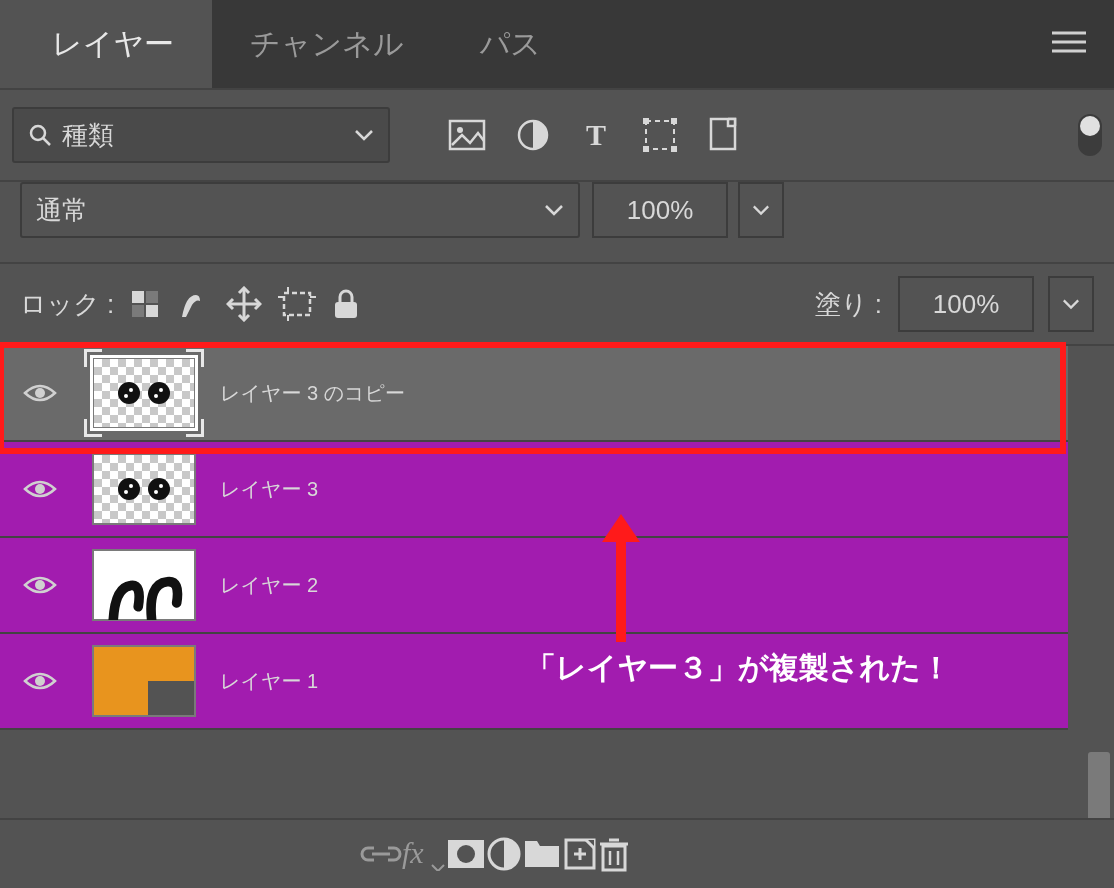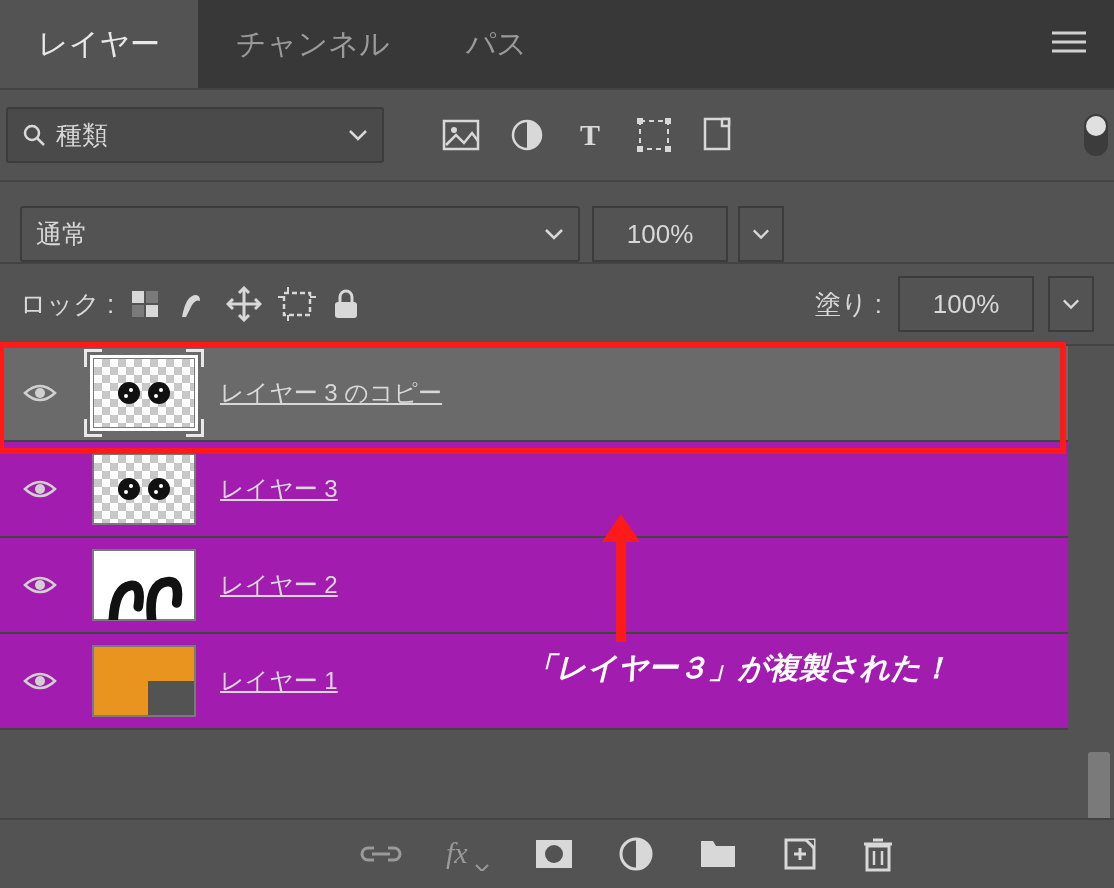--- a/index.html
+++ b/index.html
@@ -12,38 +12,39 @@
     font-size: 26px;
     overflow: hidden;
     position: relative;
   }
   
   .tabs {
     display: flex;
     align-items: center;
     height: 88px;
     background: #383838;
+    margin-left: 14px;
   }
   .tab {
     height: 88px;
     display: flex;
     align-items: center;
     padding: 0 38px;
     color: #9a9a9a;
     font-size: 30px;
     cursor: pointer;
   }
   .tab.active { background: #535353; color: #e8e8e8; }
   .panel-menu { margin-left: auto; margin-right: 28px; }
   
   .filter-row {
     display: flex;
     align-items: center;
     height: 92px;
-    padding: 0 6px;
+    padding: 0 12px;
     gap: 18px;
     border-top: 2px solid #434343;
   }
   .select-kind {
     display: flex;
     align-items: center;
     gap: 10px;
     border: 2px solid #3c3c3c;
     background: #4a4a4a;
     height: 56px;
@@ -53,21 +54,21 @@
   }
   .filter-icons { display: flex; gap: 30px; align-items: center; margin-left: 40px;}
   .toggle {
     width: 24px; height: 42px; border-radius: 12px; background: #3c3c3c;
     display: flex; align-items: flex-start; justify-content: center; padding-top: 2px;
     margin-left: auto;
   }
   .toggle-knob { width: 20px; height: 20px; border-radius: 50%; background: #e0e0e0; }
   
   .blend-row {
-    display: flex; align-items: flex-end; height: 82px; padding: 0 20px;
+    display: flex; align-items: flex-start; height: 82px; padding: 0 20px;
     border-top: 2px solid #434343; gap: 12px;
   }
   .select-blend {
     display: flex; align-items: center; border: 2px solid #3c3c3c;
     height: 56px; width: 560px; padding: 0 14px; border-radius: 3px; gap: 10px;
   }
   .input-pct {
     display: flex; align-items: center; border: 2px solid #3c3c3c;
     height: 56px; width: 136px; padding: 17px 10px; justify-content: center;
   }
@@ -140,38 +141,38 @@
     content:""; position:absolute; right:0; bottom:0; width:46px; height:34px; background:#535353;
   }
   .thumb-orange .corner-box {
     position:absolute; right:4px; bottom:4px; width:28px; height:24px; border:3px solid #d0d0d0;
   }
   .thumb-orange .corner-box::before, .thumb-orange .corner-box::after {
     content:""; position:absolute; width:6px; height:6px; background:#d0d0d0;
   }
   .thumb-orange .corner-box::before { top:-3px; left:-3px; }
   .thumb-orange .corner-box::after { bottom:-3px; right:-3px; }
-  .layer-name { font-size: 24px; text-decoration: underline; }
+  .layer-name { font-size: 20px; }
   
   .highlight {
     position: absolute; border: 6px solid #ff1a1a; pointer-events:none;
     top: -4px; left: -2px; width: 1068px; height: 112px; z-index: 5;
   }
   
   .annotation-arrow {
     position:absolute; left:596px; top:514px; z-index:6;
   }
   .annotation-text {
-    position:absolute; left:526px; top:648px; color:#fff; font-weight:700; font-size:30px; z-index:6;font-style:italic;
+    position:absolute; left:526px; top:648px; color:#fff; font-weight:700; font-size:30px; z-index:6;
   }
   
   .bottom-bar {
     position:absolute; bottom:0; left:0; right:0; height:70px;
     background:#535353; border-top:2px solid #434343;
-    display:flex; align-items:center; gap:44px; padding-left:360px;
+    display:flex; align-items:center; padding-left:360px;
   }
   
   .scroll-track {
     position:absolute; right:0; top:406px; width:34px; height:402px; background:#535353;
   }
   .scroll-thumb {
     position:absolute; right:4px; top:0; width:22px; height:402px; background:#7a7a7a; border-radius:3px;
   }
   .chev { display:inline-block; }
 </style>

